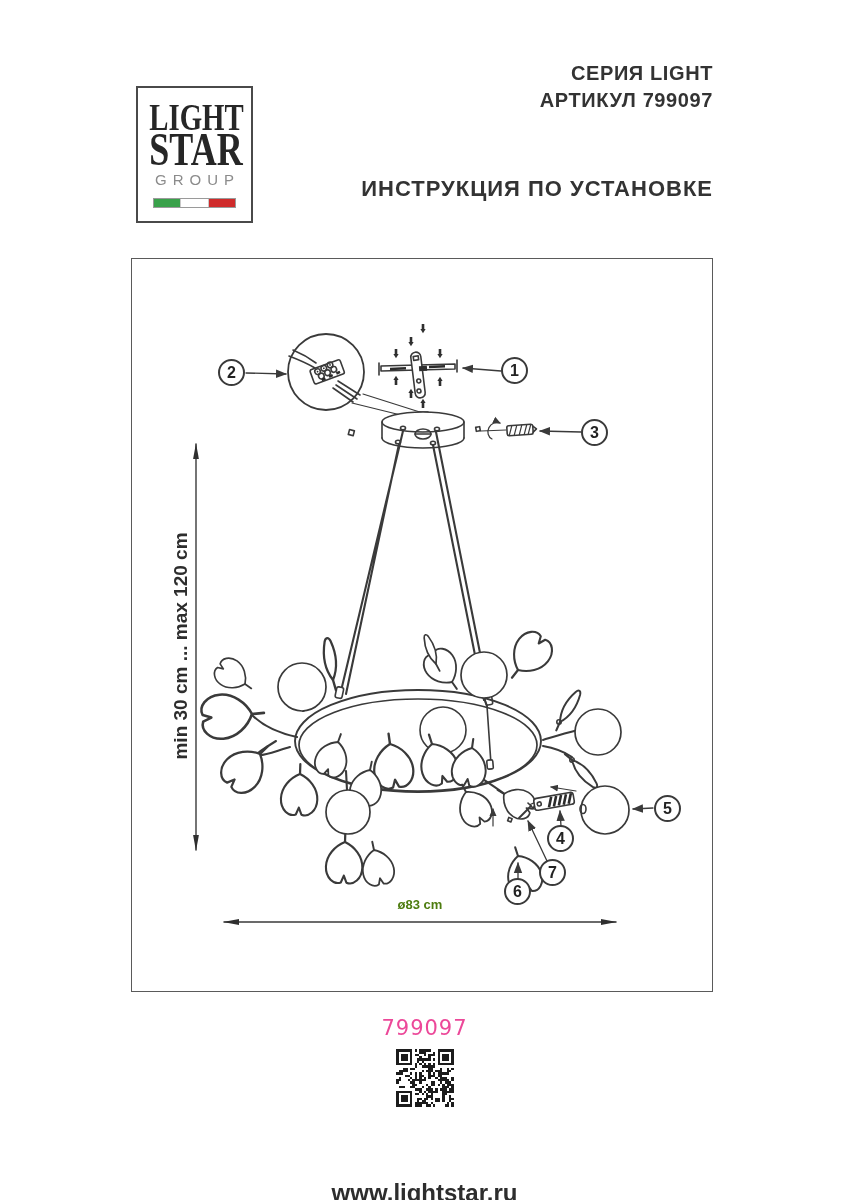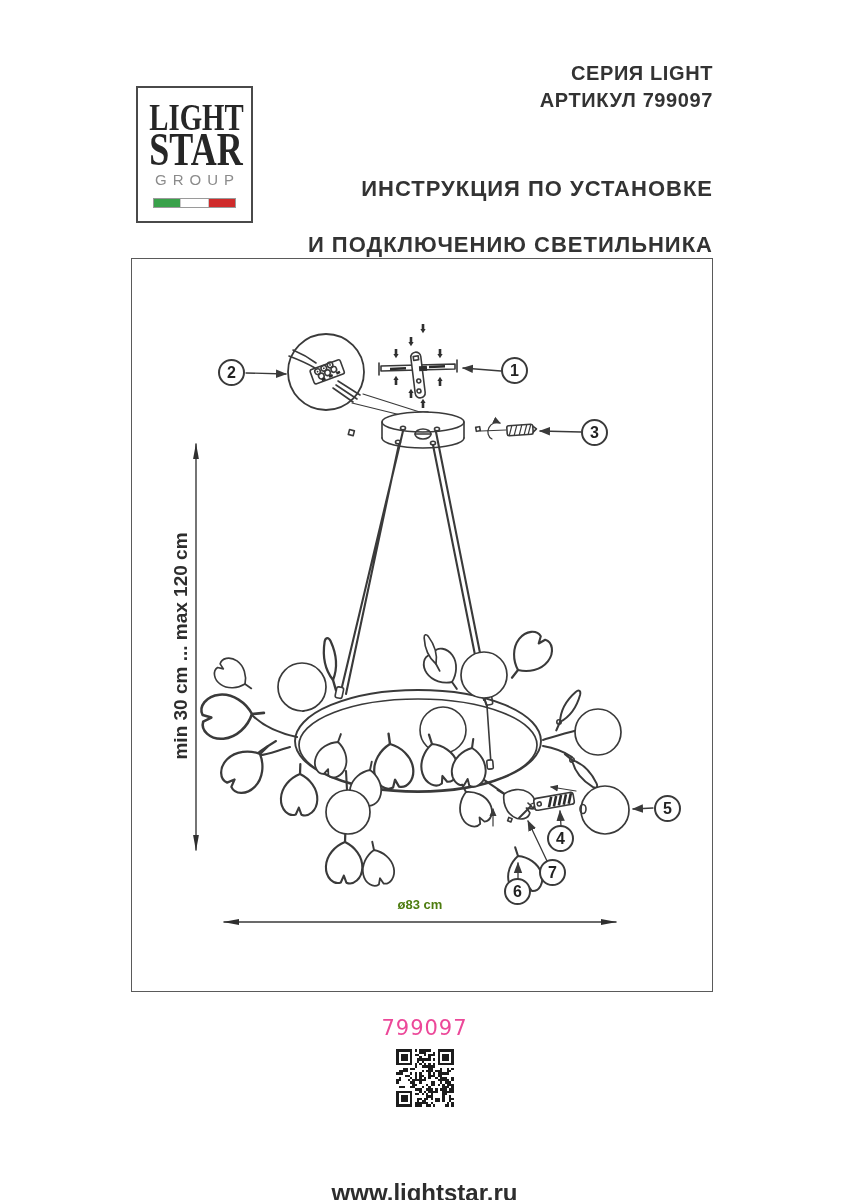--- a/index.html
+++ b/index.html
@@ -70,21 +70,20 @@
         <span class="w"></span>
         <span class="r"></span>
     </div>
   </div>
 
   <div class="titles">
     <div class="t-series">СЕРИЯ LIGHT</div>
     <div class="t-article">АРТИКУЛ 799097</div>
     <div class="t-gap"></div>
     <div class="t-instr">ИНСТРУКЦИЯ ПО УСТАНОВКЕ</div>
-    <div class="t-instr">И ПОДКЛЮЧЕНИЮ СВЕТИЛЬНИКА</div>
   </div>
 
   <div class="diagram-box"></div>
 
   <svg class="diagram-svg" viewBox="131 258 582 734">
     <defs>
       <marker id="mA" markerUnits="userSpaceOnUse" markerWidth="12" markerHeight="11" refX="10" refY="5" orient="auto-start-reverse">
         <path d="M0,0.8 L11,5 L0,9.2 Z" fill="#3a3a3a"></path>
       </marker>
       <marker id="mS" markerUnits="userSpaceOnUse" markerWidth="9" markerHeight="9" refX="7" refY="4" orient="auto-start-reverse">

